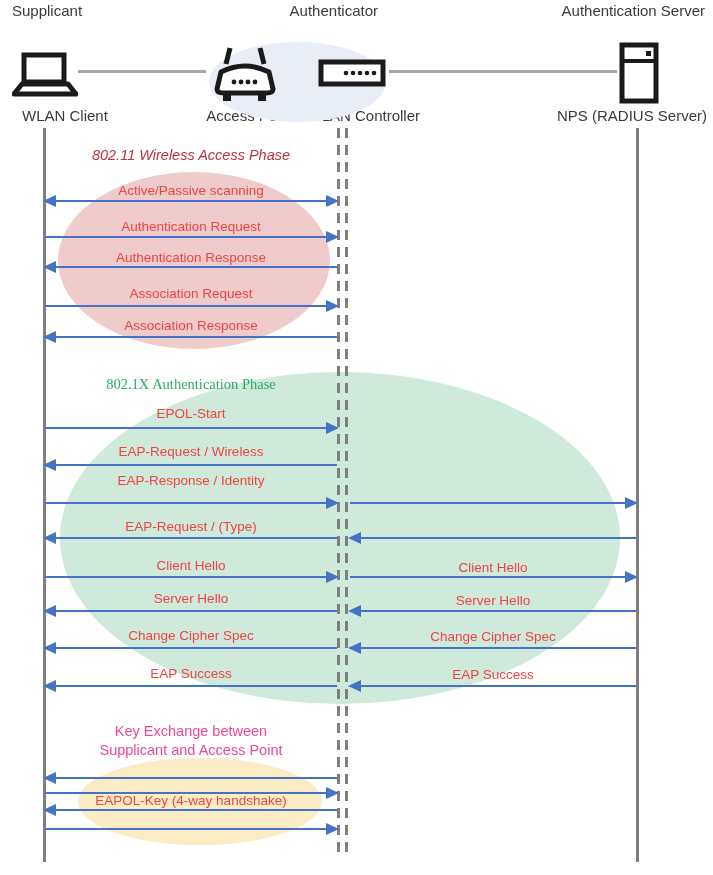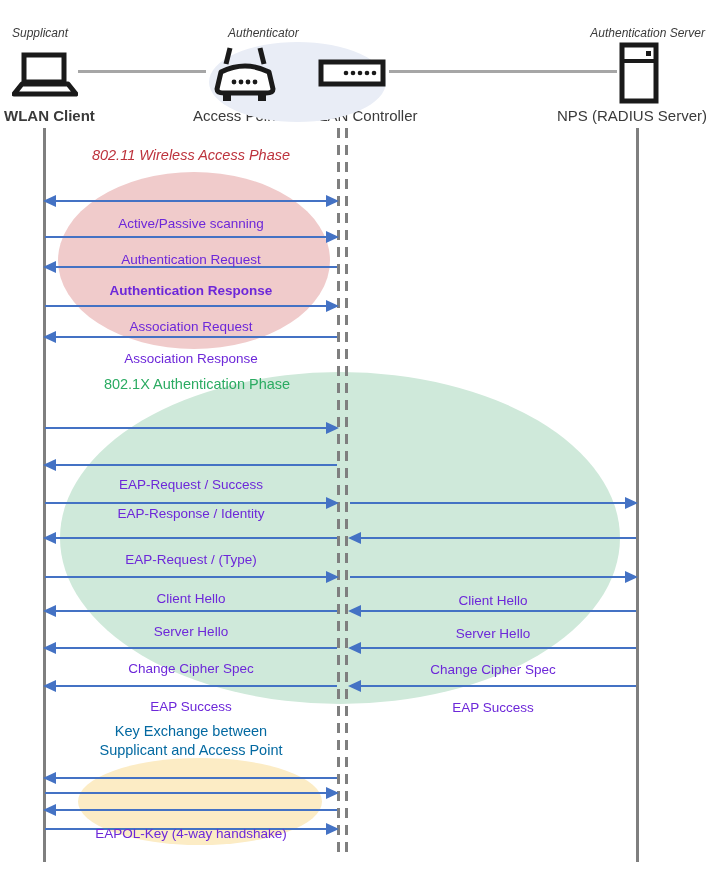--- a/index.html
+++ b/index.html
@@ -2,23 +2,23 @@
 <html><head>
 <meta charset="utf-8">
 <style>
   html,body{margin:0;padding:0;background:#ffffff;}
   #stage{
     position:relative;width:713px;height:875px;background:#ffffff;overflow:hidden;
     font-family:"Liberation Sans",sans-serif;color:#3a3a3a;
   }
   .abs{position:absolute;}
   
-  .role-label{position:absolute;top:26px;font-size:12px;color:#3a3a3a;white-space:nowrap;font-style:italic;}
+  .role-label{position:absolute;top:2px;font-size:15px;color:#3a3a3a;white-space:nowrap;}
   .node-label{position:absolute;top:107px;font-size:15px;color:#3a3a3a;white-space:nowrap;}
-  .center{text-align:left;}
+  .center{text-align:right;}
   .hline{position:absolute;height:3px;background:#a6a6a6;top:70px;}
   .icon svg{display:block;}
   
   .ellipse{position:absolute;border-radius:50%;z-index:1;}
   .el-auth{background:#e9edf6;}
   .el-pink{background:#f0cbcb;}
   .el-green{background:#cfe9da;}
   .el-yellow{background:#fcecc5;}
   
   .lifeline{position:absolute;top:128px;width:3px;height:734px;background:#7f7f7f;z-index:2;}
@@ -37,29 +37,29 @@
   }
   .arrow.dir-both::after{
     content:"";position:absolute;right:-2px;top:-5px;width:0;height:0;
     border-left:13px solid #4472c4;border-top:6px solid transparent;border-bottom:6px solid transparent;
   }
   .arrow.dir-both::before{
     content:"";position:absolute;left:-2px;top:-5px;width:0;height:0;
     border-right:13px solid #4472c4;border-top:6px solid transparent;border-bottom:6px solid transparent;
   }
   
-  .msg-label{position:absolute;font-size:13.5px;color:#6d28d9;text-align:center;
-    z-index:4;white-space:nowrap;line-height:18px;margin-top:33px;}
+  .msg-label{position:absolute;font-size:13.5px;color:#ef4444;text-align:center;
+    z-index:4;white-space:nowrap;line-height:18px;}
   .col-left{left:45px;width:292px;}
   .col-right{left:350px;width:286px;}
   
   .phase-title{position:absolute;font-size:14.5px;text-align:center;z-index:4;white-space:nowrap;line-height:19px;}
   .t-red{color:#bd323c;font-style:italic;}
   .t-green{color:#2bab62;}
-  .t-orange{color:#0369a1;}
+  .t-orange{color:#ec4899;}
 </style>
 </head>
 <body>
 
 <div id="stage">
 
   <div class="ellipse el-auth" style="left:209px;top:42px;width:177px;height:80px;"></div>
   <div class="ellipse el-pink" style="left:58px;top:172px;width:272px;height:177px;"></div>
   <div class="ellipse el-green" style="left:60px;top:372px;width:560px;height:332px;"></div>
   <div class="ellipse el-yellow" style="left:78px;top:758px;width:244px;height:87px;"></div>
@@ -105,53 +105,54 @@
   </div>
 
   <div class="abs icon" style="left:619px;top:42px;z-index:2;">
     <svg width="40" height="62" viewBox="0 0 40 62">
       <rect x="3" y="3" width="34" height="56" fill="#ffffff" stroke="#1a1a1a" stroke-width="5"></rect>
       <line x1="3" y1="19" x2="37" y2="19" stroke="#1a1a1a" stroke-width="4"></line>
       <rect x="27" y="9" width="5" height="5" fill="#1a1a1a"></rect>
     </svg>
   </div>
 
-  <div class="node-label" style="left:4px;font-weight:bold;">WLAN Client</div>
+  <div class="node-label" style="left:22px;">WLAN Client</div>
   <div class="node-label center" style="left:193px;width:100px;">Access Point</div>
   <div class="node-label center" style="left:305px;width:115px;">WLAN Controller</div>
   <div class="node-label" style="right:6px;">NPS (RADIUS Server)</div>
 
   <div class="lifeline" style="left:43px;"></div>
   <div class="lifeline dashed" style="left:337px;"></div>
   <div class="lifeline dashed" style="left:345px;"></div>
   <div class="lifeline" style="left:636px;"></div>
 
   <div class="phase-title t-red col-left" style="top:146px;">802.11 Wireless Access Phase</div>
-  <div class="phase-title t-green" style="left:51px;width:292px;top:375px;">802.1X Authentication Phase</div>
+  <div class="phase-title t-green" style="left:45px;width:292px;top:375px;font-family:Liberation Serif, serif;">802.1X Authentication Phase</div>
   <div class="phase-title t-orange col-left" style="top:722px;">Key Exchange between</div>
   <div class="phase-title t-orange col-left" style="top:741px;">Supplicant and Access Point</div>
 
   <div class="msg-label col-left" style="top:182px;">Active/Passive scanning</div>
   <div class="arrow dir-both col-left" style="top:200px;"></div>
 
   <div class="msg-label col-left" style="top:218px;">Authentication Request</div>
   <div class="arrow dir-right col-left" style="top:236px;"></div>
 
-  <div class="msg-label col-left" style="top:249px;font-weight:bold;">Authentication Response</div>
+  <div class="msg-label col-left" style="top:249px;">Authentication Response</div>
   <div class="arrow dir-left col-left" style="top:266px;"></div>
 
   <div class="msg-label col-left" style="top:285px;">Association Request</div>
   <div class="arrow dir-right col-left" style="top:305px;"></div>
 
   <div class="msg-label col-left" style="top:317px;">Association Response</div>
   <div class="arrow dir-left col-left" style="top:336px;"></div>
 
+  <div class="msg-label col-left" style="top:405px;">EPOL-Start</div>
   <div class="arrow dir-right col-left" style="top:427px;"></div>
 
-  <div class="msg-label col-left" style="top:443px;">EAP-Request / Success</div>
+  <div class="msg-label col-left" style="top:443px;">EAP-Request / Wireless</div>
   <div class="arrow dir-left col-left" style="top:464px;"></div>
 
   <div class="msg-label col-left" style="top:472px;">EAP-Response / Identity</div>
   <div class="arrow dir-right col-left" style="top:502px;"></div>
 
   <div class="msg-label col-left" style="top:518px;">EAP-Request / (Type)</div>
   <div class="arrow dir-left col-left" style="top:537px;"></div>
 
   <div class="msg-label col-left" style="top:557px;">Client Hello</div>
   <div class="arrow dir-right col-left" style="top:576px;"></div>

